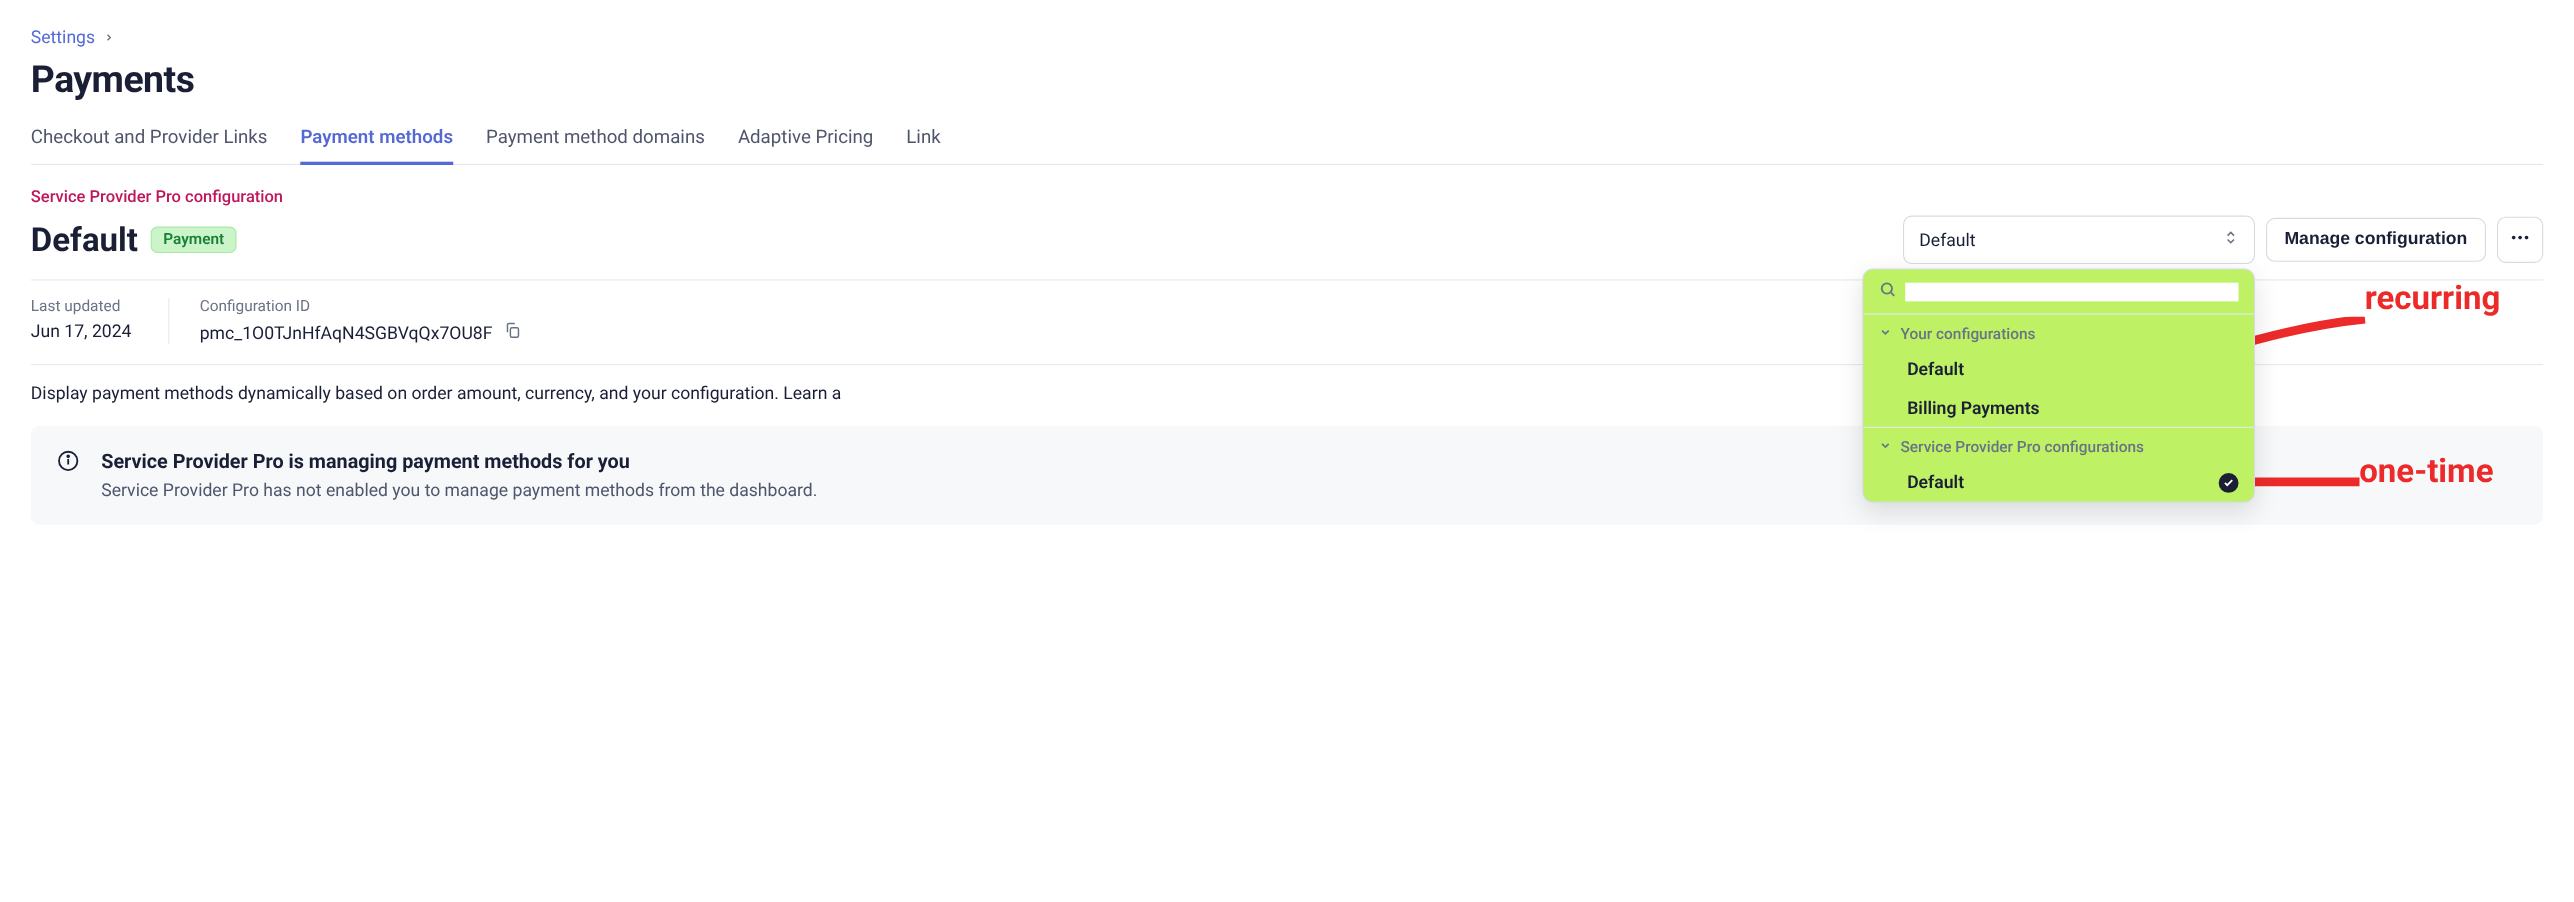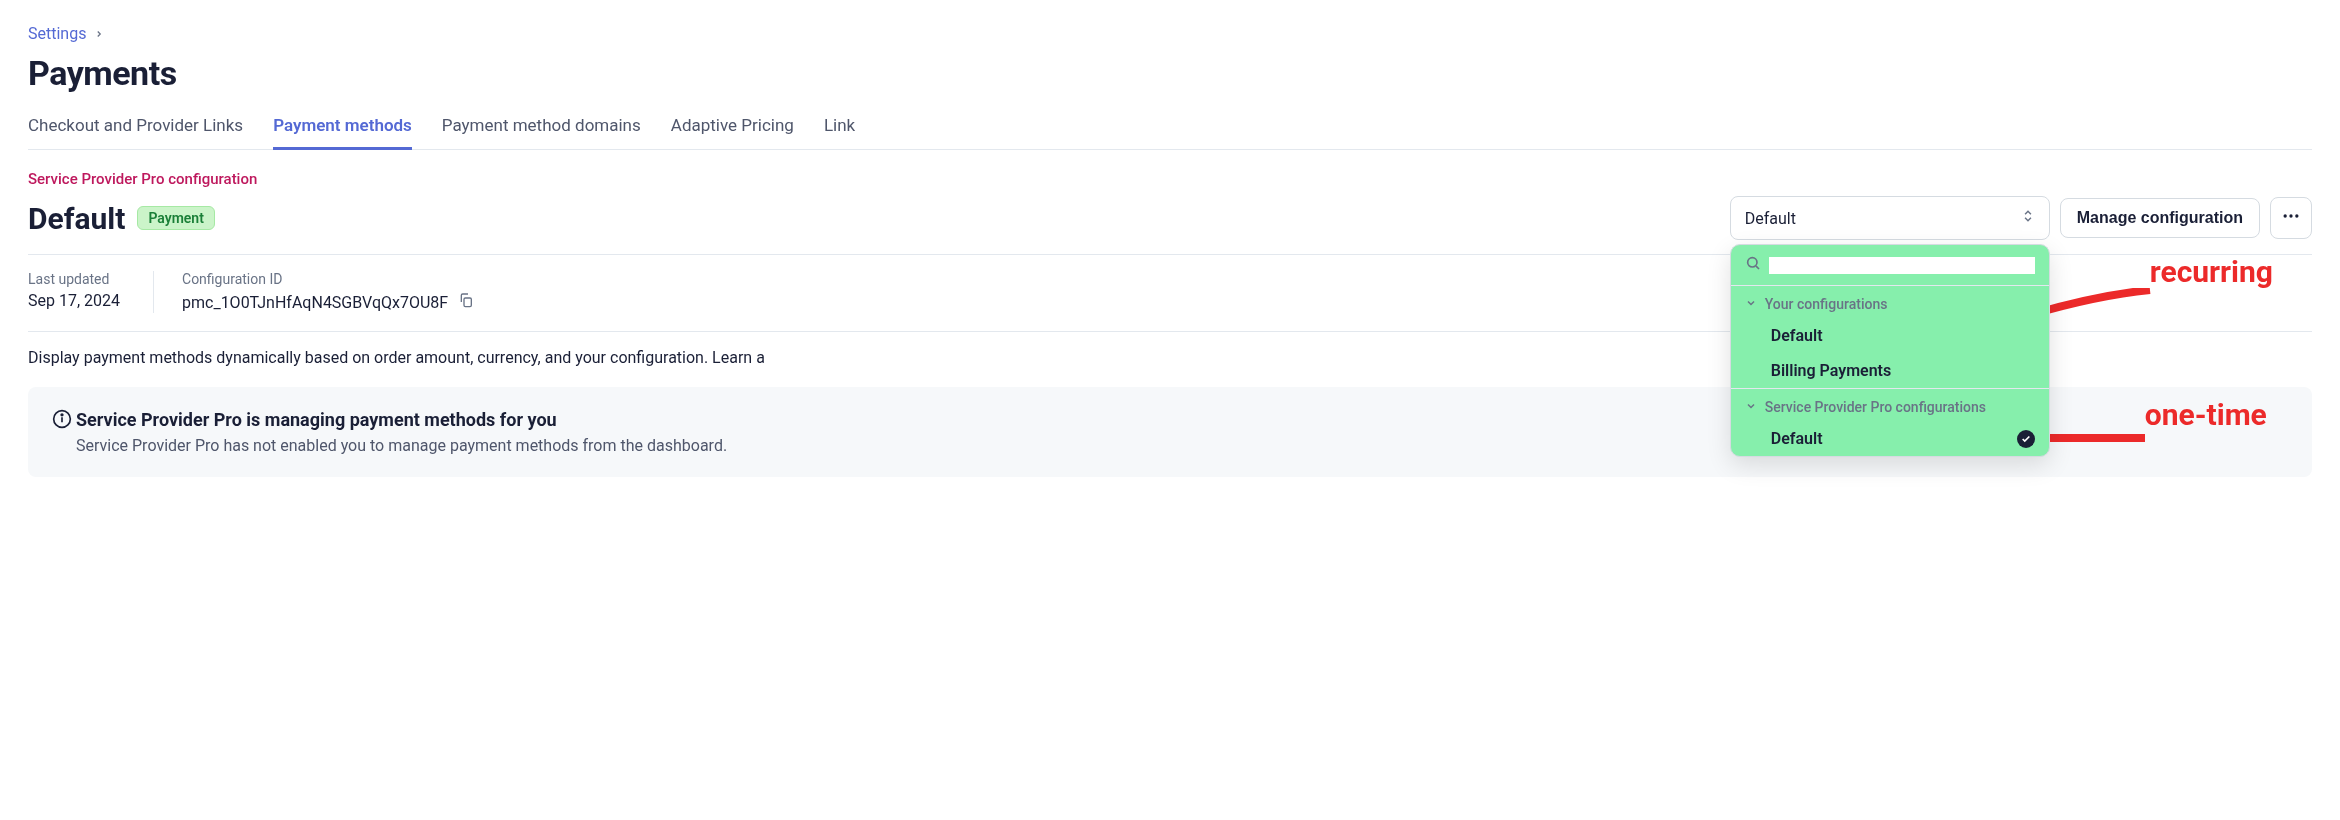--- a/index.html
+++ b/index.html
@@ -160,21 +160,21 @@
   .desc-text {
     color: #1a1f36;
     font-size: 16px;
     margin-bottom: 20px;
   }
   .info-panel {
     background: #f6f8fa;
     border-radius: 8px;
     padding: 22px 24px;
     display: flex;
-    gap: 4px;
+    gap: 20px;
     align-items: flex-start;
   }
   .info-icon-col {
     flex: 0 0 auto;
     color: #1a1f36;
   }
   .info-body-title {
     font-weight: 700;
     font-size: 18px;
     margin-bottom: 6px;
@@ -182,22 +182,22 @@
   .info-body-sub {
     color: #4f566b;
     font-size: 16px;
   }
 
   
   .dropdown-popover {
     position: absolute;
     top: 48px;
     right: 0;
-    width: 320px;
-    background: #86efac;
+    width: 357px;
+    background: #bef264;
     border: 1px solid #d5dbe1;
     border-radius: 10px;
     box-shadow: 0 8px 24px rgba(0,0,0,0.12);
     z-index: 10;
     overflow: hidden;
   }
   .dropdown-search {
     padding: 10px 14px;
     border-bottom: 1px solid #e3e8ee;
     display: flex;
@@ -354,21 +354,21 @@
         <div class="annot-label" style="top:58px; left:100px;">recurring</div>
         <svg class="arrow" style="top:92px; left:-100px;" width="210" height="60" viewBox="0 0 210 60">
           <defs>
               <marker id="ah1" markerWidth="10" markerHeight="10" refX="2" refY="3" orient="auto">
                 <path d="M0,0 L0,6 L9,3 z" fill="#ec2a2a"></path>
               </marker>
             </defs>
           <path d="M200,2 Q120,10 10,50" stroke="#ec2a2a" stroke-width="8" fill="none" marker-end="url(#ah1)"></path>
         </svg>
 
-        <div class="annot-label" style="top:201px; left:95px;">one-time</div>
+        <div class="annot-label" style="top:215px; left:95px;">one-time</div>
         <svg class="arrow" style="top:228px; left:-90px;" width="190" height="30" viewBox="0 0 190 30">
           <defs>
               <marker id="ah2" markerWidth="10" markerHeight="10" refX="2" refY="3" orient="auto">
                 <path d="M0,0 L0,6 L9,3 z" fill="#ec2a2a"></path>
               </marker>
             </defs>
           <path d="M185,14 L12,14" stroke="#ec2a2a" stroke-width="8" fill="none" marker-end="url(#ah2)"></path>
         </svg>
       </div>
     </div>
@@ -384,21 +384,21 @@
       </span>
     </button>
   </div>
 </div>
 
 <div class="divider"></div>
 
 <div class="meta-row">
   <div class="meta-col">
     <div class="meta-label">Last updated</div>
-    <div class="meta-value">Sep 17, 2024</div>
+    <div class="meta-value">Jun 17, 2024</div>
   </div>
   <div class="meta-col right">
     <div class="meta-label">Configuration ID</div>
     <div class="meta-value-row">
       <div class="meta-value">pmc_1O0TJnHfAqN4SGBVqQx7OU8F</div>
       <span class="copy-icon">
         <svg width="16" height="18" viewBox="0 0 24 24" fill="none" stroke="currentColor" stroke-width="2">
             <rect x="9" y="9" width="11" height="13" rx="2"></rect>
             <path d="M5 15V5a2 2 0 0 1 2-2h8"></path>
           </svg>

